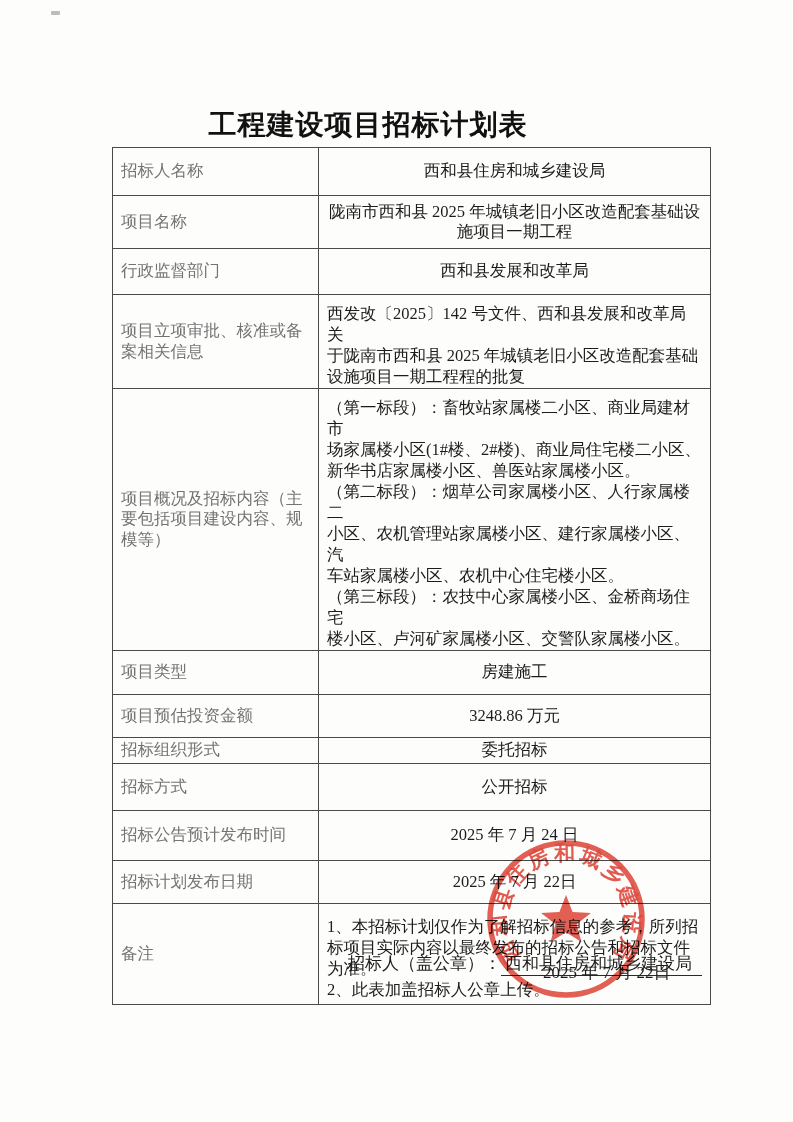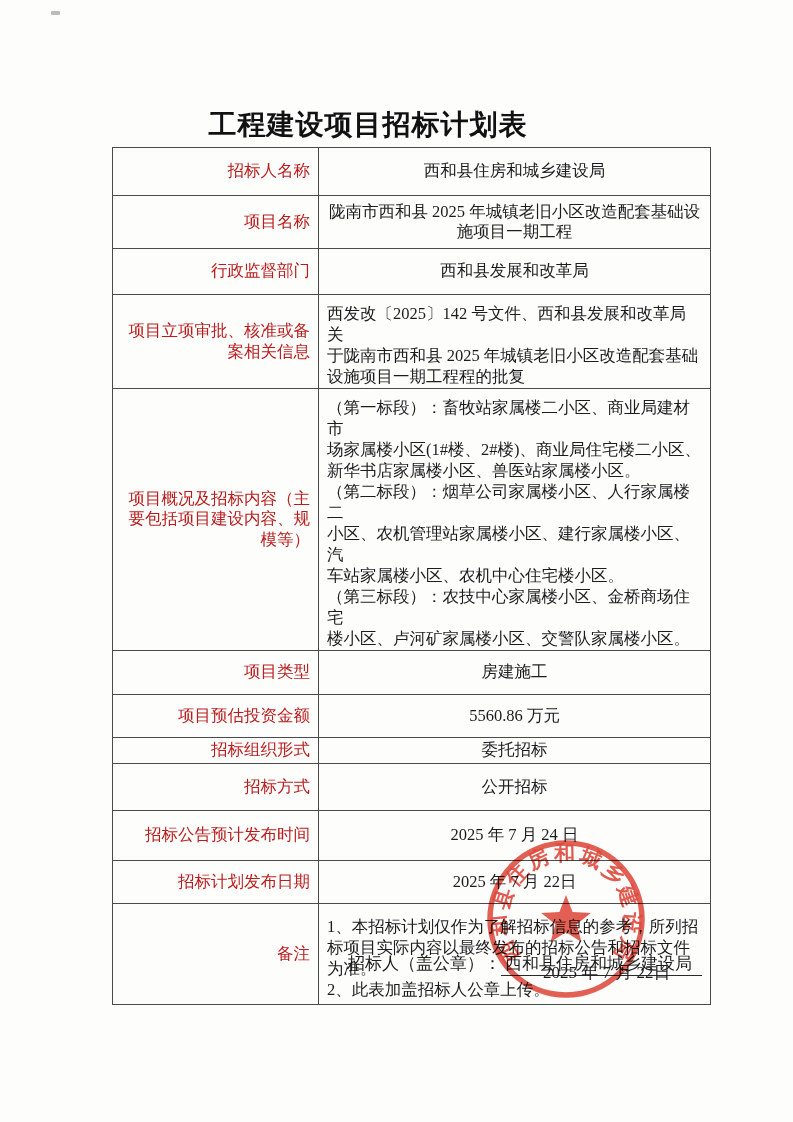--- a/index.html
+++ b/index.html
@@ -23,21 +23,21 @@
     position:absolute;left:112px;top:147px;width:564px;
     border-collapse:collapse;table-layout:fixed;
   }
   table.main td{
     border:1.6px solid #4a4a4a;
     font-size:16.5px;line-height:20.5px;
     padding:2px 8px;
     vertical-align:middle;
     white-space:pre-line;
   }
-  td.lbl{width:189px;text-align:right;color:#b91c1c;}
+  td.lbl{width:189px;text-align:left;color:#737373;}
   td.val{width:375px;text-align:center;}
   td.val.left{text-align:left;}
   tr.r1{height:48px;} tr.r2{height:53px;font-family:Liberation Serif, serif;} tr.r3{height:46px;margin-left:41px;}
   tr.r4{height:64px;} tr.r5{height:165px;} tr.r6{height:44px;}
   tr.r7{height:43px;} tr.r8{height:26px;} tr.r9{height:47px;}
   tr.r10{height:50px;} tr.r11{height:43px;} tr.r12{height:101px;}
   tr.r4 td.val, tr.r5 td.val, tr.r12 td.val{line-height:21px;padding-top:8px;padding-bottom:1px;}
   .footer-line{
     position:absolute;left:348px;top:920px;
     font-size:17px;white-space:nowrap;margin-top:32px;
@@ -97,21 +97,21 @@
 车站家属楼小区、农机中心住宅楼小区。
 （第三标段）：农技中心家属楼小区、金桥商场住宅
 楼小区、卢河矿家属楼小区、交警队家属楼小区。</td>
     </tr>
     <tr class="r6">
       <td class="lbl">项目类型</td>
       <td class="val">房建施工</td>
     </tr>
     <tr class="r7">
       <td class="lbl">项目预估投资金额</td>
-      <td class="val">5560.86 万元</td>
+      <td class="val">3248.86 万元</td>
     </tr>
     <tr class="r8">
       <td class="lbl">招标组织形式</td>
       <td class="val">委托招标</td>
     </tr>
     <tr class="r9">
       <td class="lbl">招标方式</td>
       <td class="val">公开招标</td>
     </tr>
     <tr class="r10">

